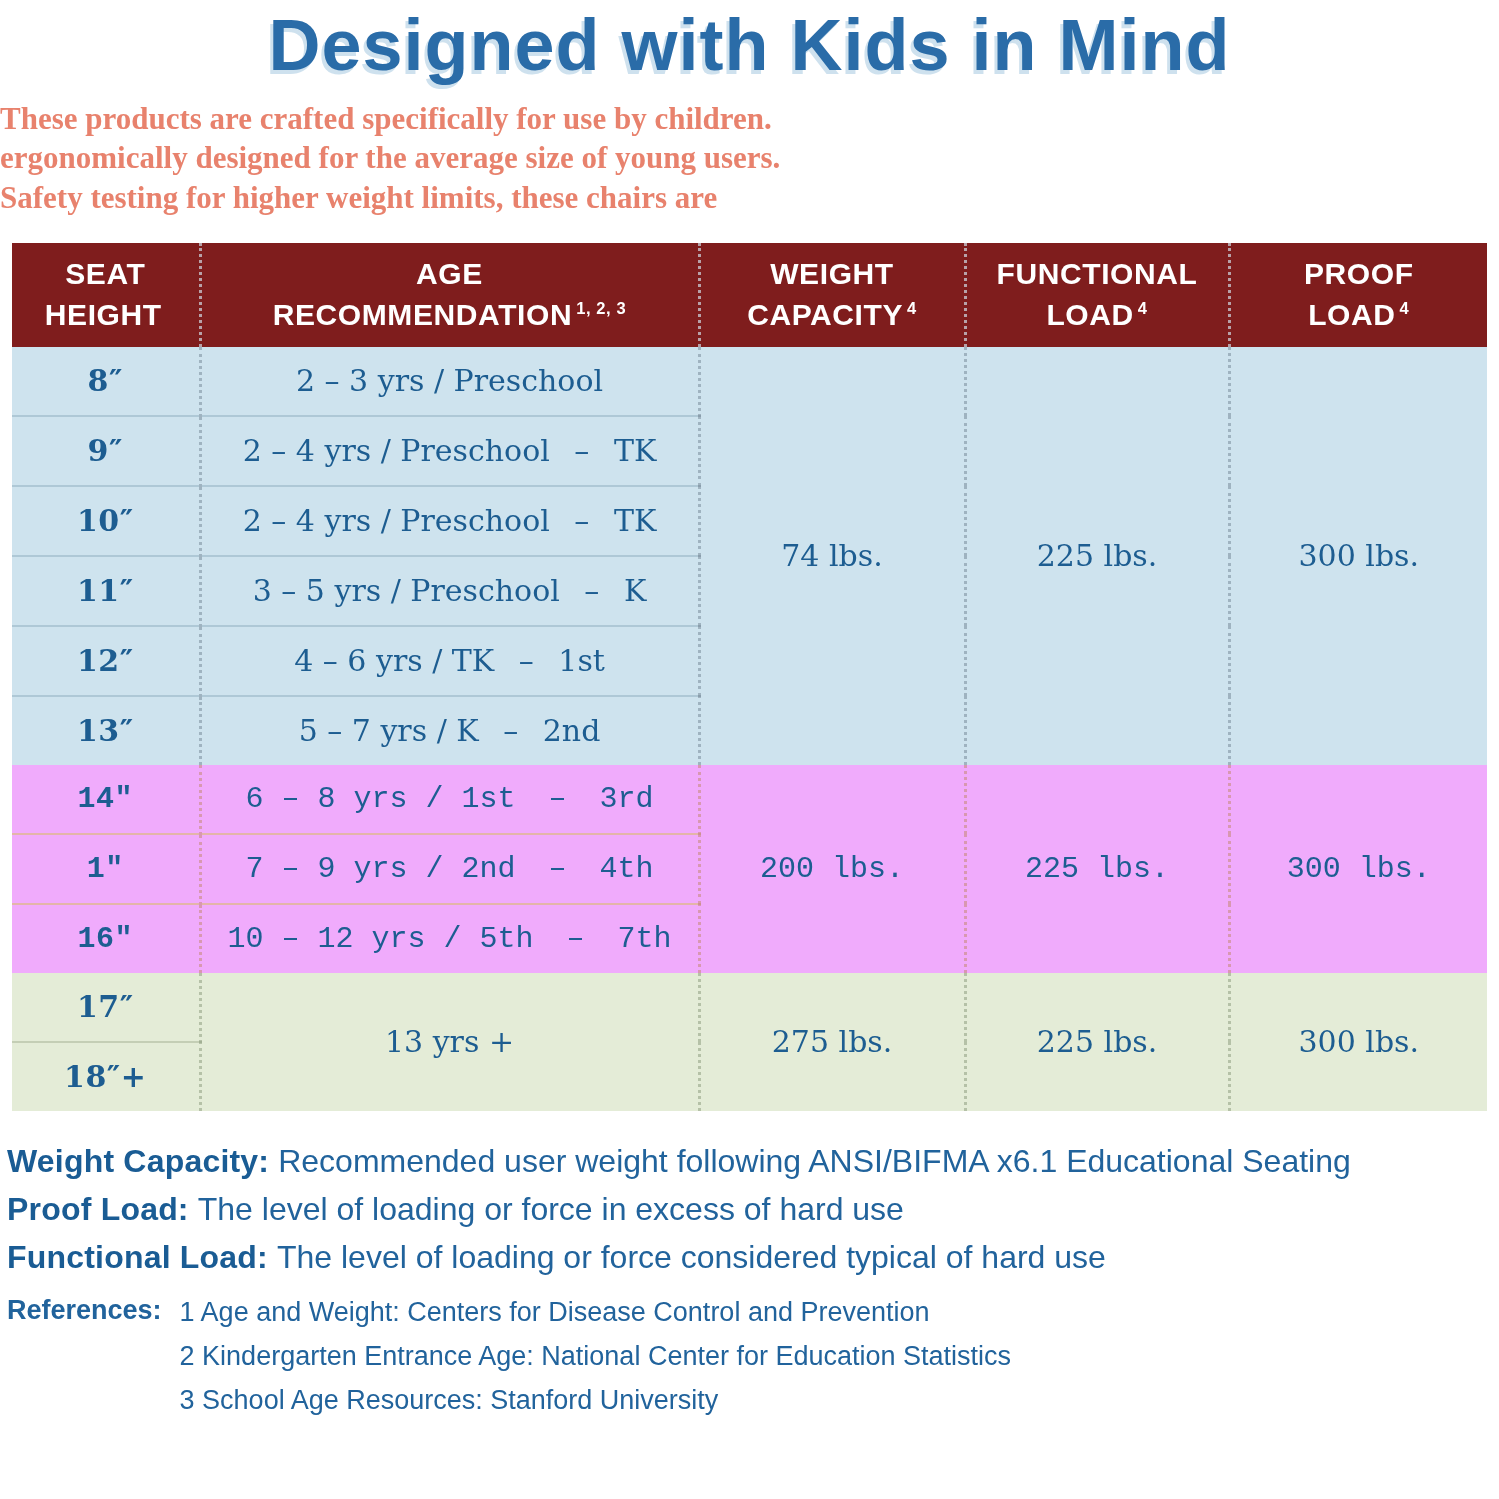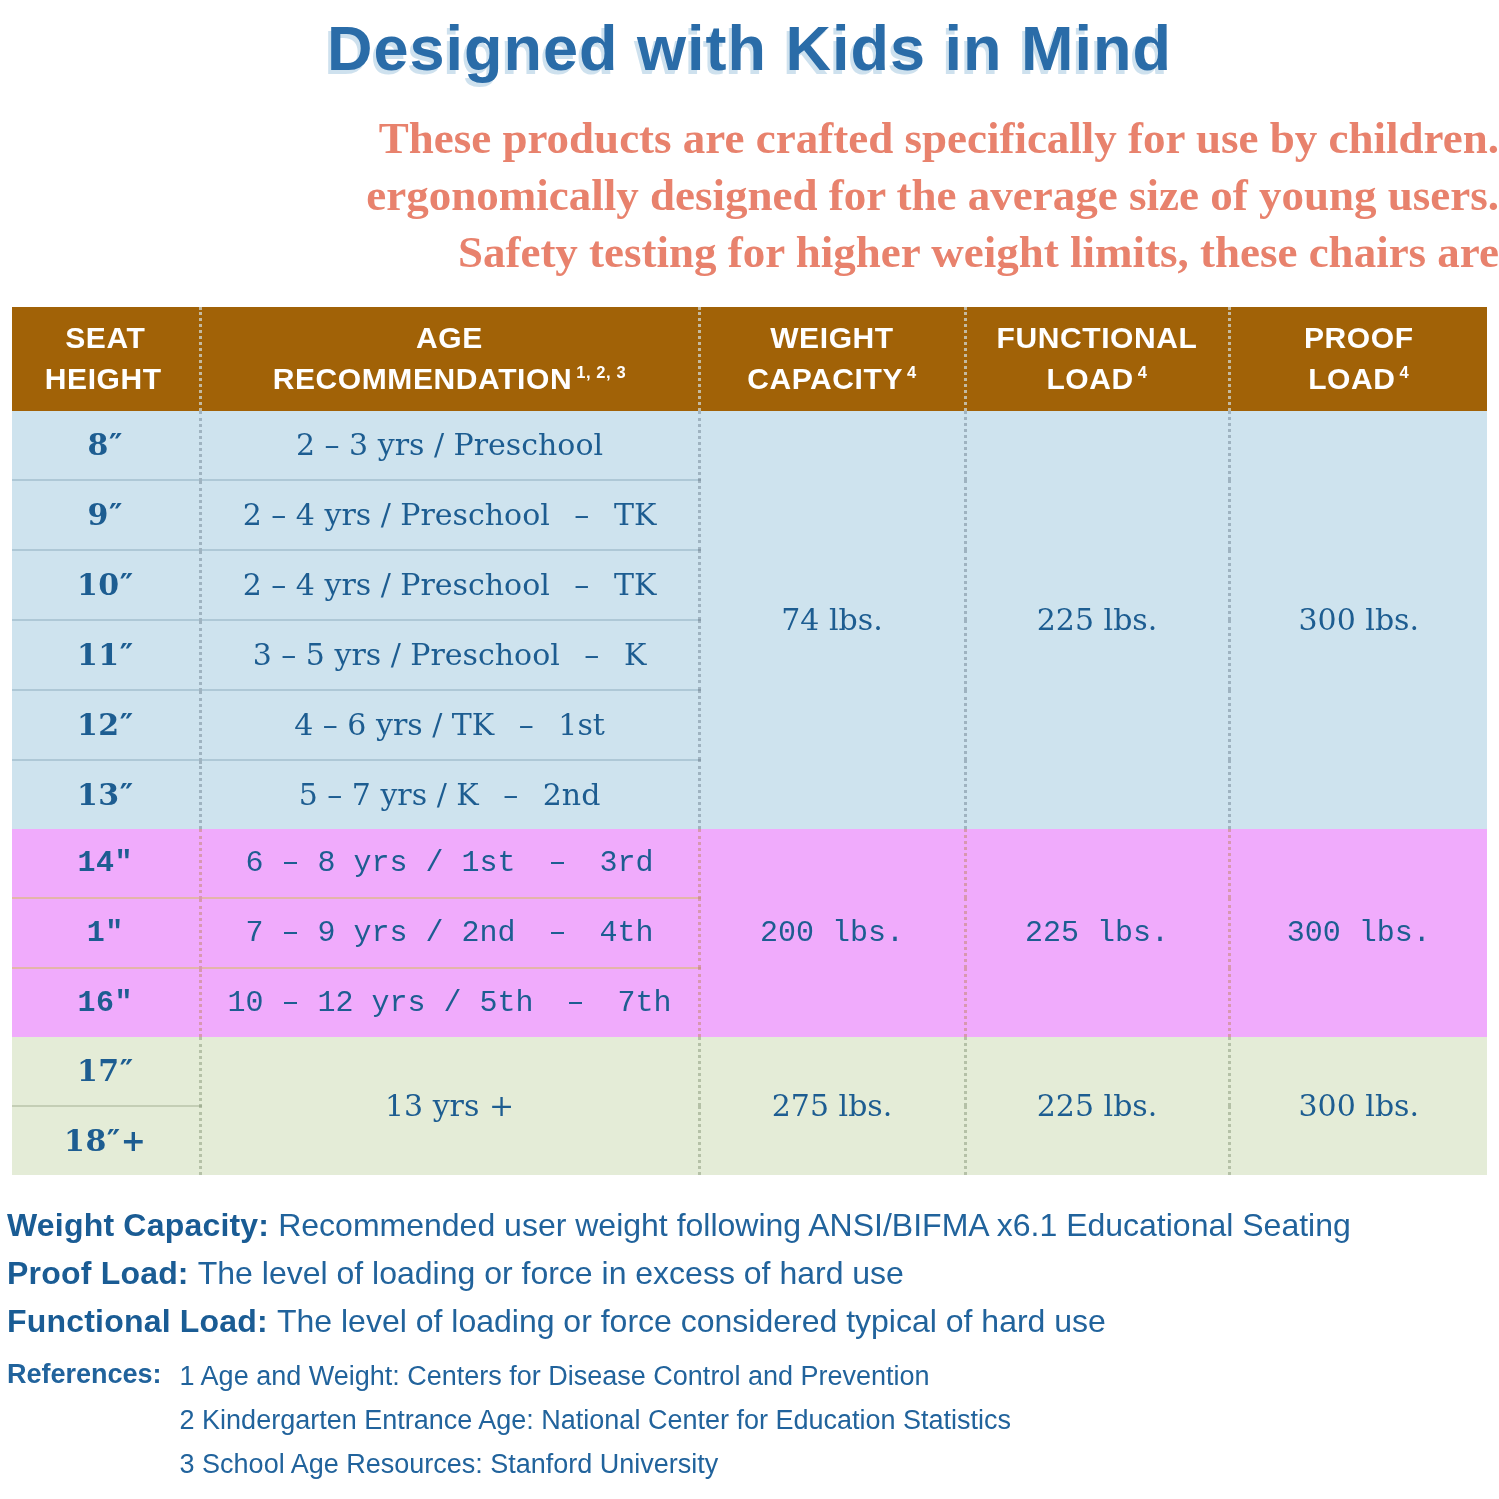--- a/index.html
+++ b/index.html
@@ -1,37 +1,37 @@
 <!DOCTYPE html>
 <html><head>
 <meta charset="utf-8">
 <style>
   html,body { margin:0; padding:0; background:#ffffff; }
   .page {
     width:1499px; height:1499px; background:#ffffff; overflow:hidden;
     position:relative; font-family:"Liberation Sans", sans-serif;
   }
   .title {
-    margin:0; padding-top:16px; text-align:center;
-    color:#2A6CA8; font-size:63px; font-weight:bold; letter-spacing:1px;
+    margin:0; padding-top:8px; text-align:center;
+    color:#2A6CA8; font-size:72px; font-weight:bold; letter-spacing:1px;
     line-height:1.04; text-shadow:-3px 4px 0 rgba(165,200,224,0.55);
     font-family:"Liberation Sans", sans-serif;
   }
   .subtitle {
-    margin-top:28px; text-align:right; color:#E8826D;
+    margin-top:16px; text-align:left; color:#E8826D;
     font-family:"Liberation Serif", serif; font-weight:bold;
-    font-size:45px; line-height:1.27;
+    font-size:31px; line-height:1.27;
   }
   .subtitle .subline { display:block; }
 
   table.spec-table {
     width:1475px; margin:26px auto 0; border-collapse:collapse; table-layout:fixed;
   }
   .spec-table thead th {
-    background:#a16207; color:#ffffff; height:104px;
+    background:#7f1d1d; color:#ffffff; height:104px;
     font-size:30px; font-weight:bold; letter-spacing:0.6px; line-height:1.35;
     text-align:center; vertical-align:middle; padding:0 6px;
   }
   .spec-table thead th:not(:first-child) { border-left:3px dotted rgba(215,234,244,0.65); }
   .hlabel { white-space:pre-line; }
   sup.hsup { font-size:0.55em; margin-left:4px; }
 
   .spec-table tbody td {
     height:68px; text-align:center; vertical-align:middle;
     color:#1D5D91; font-family:"DejaVu Serif", serif; font-size:30px;

